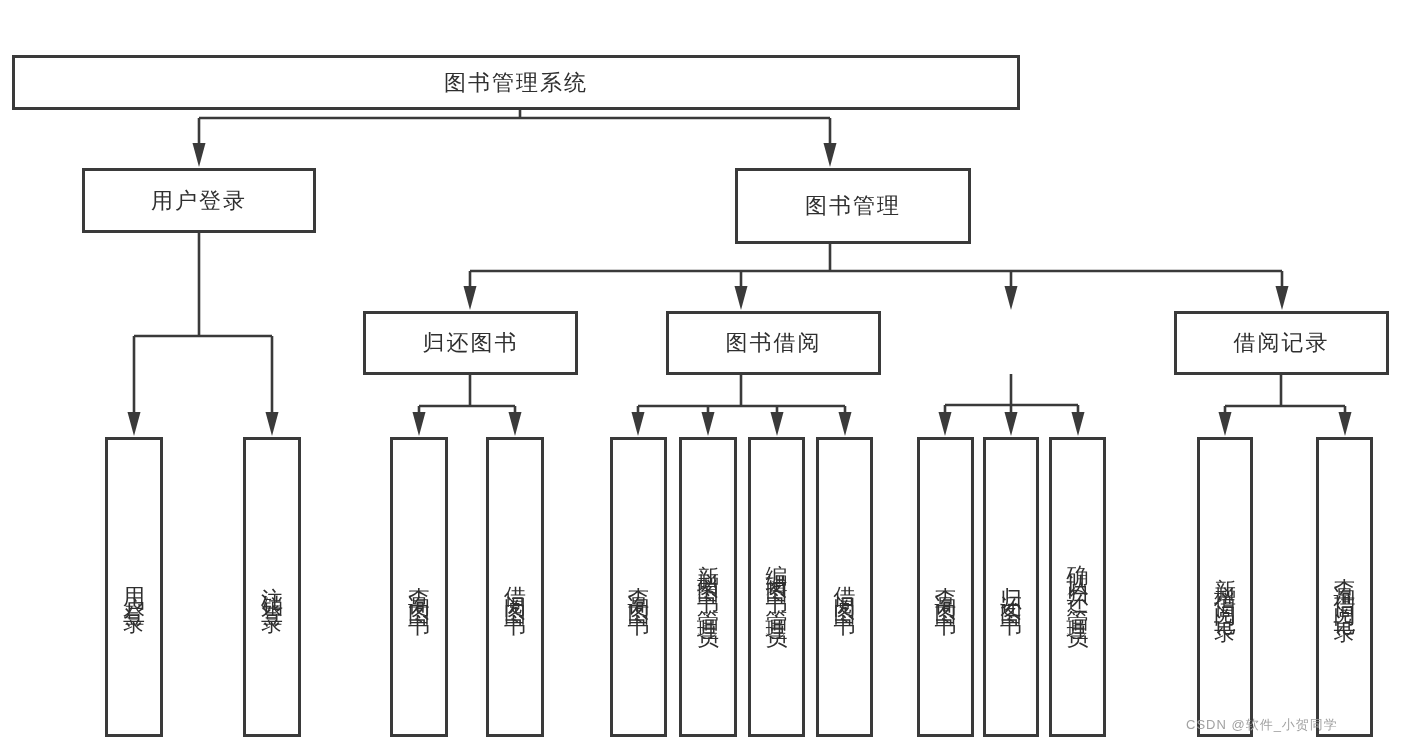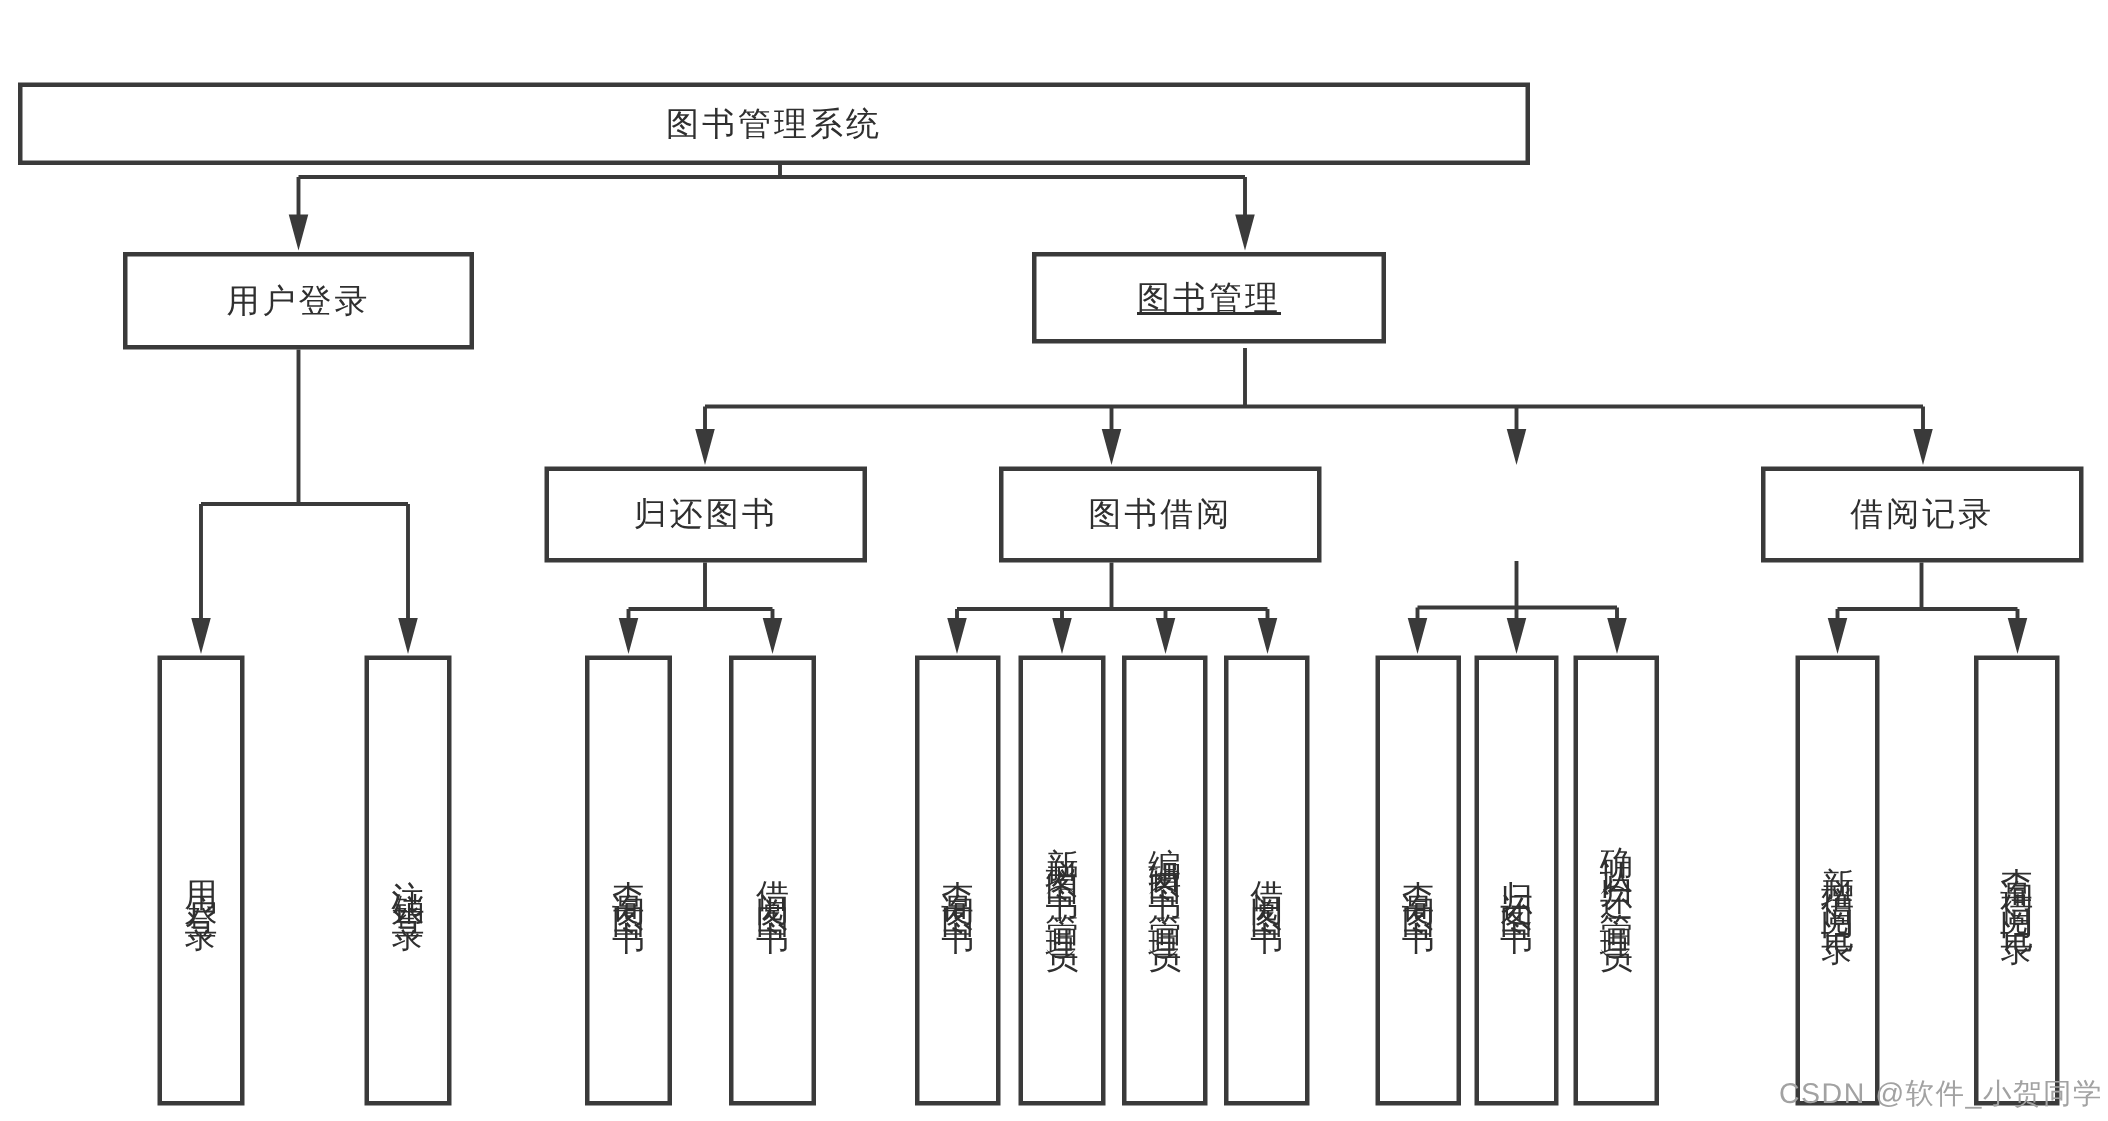--- a/index.html
+++ b/index.html
@@ -25,21 +25,21 @@
     writing-mode:vertical-rl;
     text-orientation:mixed;
     font-size:22px;
     letter-spacing:9px;
     line-height:1;
     color:#2f2f2f;
   }
   
   .root-box      {left:12px;  top:13px;  width:1008px; height:55px;margin-top:42px;}
   .n-user-login  {left:82px;  top:168px; width:234px;  height:65px;}
-  .n-book-mgmt   {left:688px; top:168px; width:236px;  height:61px;text-decoration:underline;}
+  .n-book-mgmt   {left:735px; top:168px; width:236px;  height:76px;}
   .n-new-book    {left:363px; top:311px; width:215px;  height:64px;}
   .n-book-borrow {left:666px; top:311px; width:215px;  height:64px;}
   .n-cur-borrow  {left:904px; top:311px; width:215px;  height:64px;}
   .n-borrow-rec  {left:1174px;top:311px; width:215px;  height:64px;}
   .leaf{top:437px;height:300px;}
   .l-ul-login   {left:105px; width:58px;}
   .l-ul-logout  {left:243px; width:58px;}
   .l-nb-query   {left:390px; width:58px;}
   .l-nb-borrow  {left:486px; width:58px;}
   .l-bb-query   {left:610px; width:57px;}
@@ -47,21 +47,21 @@
   .l-bb-edit    {left:748px; width:57px;}
   .l-bb-borrow  {left:816px; width:57px;}
   .l-cb-query   {left:917px; width:57px;}
   .l-cb-return  {left:983px; width:56px;}
   .l-cb-confirm {left:1049px;width:57px;}
   .l-br-add     {left:1197px;width:56px;}
   .l-br-query   {left:1316px;width:57px;}
   .watermark{
     position:absolute;
     left:1186px;top:716px;
-    font-size:19px;
+    font-size:13px;
     color:#a2a2a2;
     letter-spacing:1px;
     white-space:nowrap;
     z-index:3;
   }
 </style>
 </head>
 <body>
 
 <div class="stage">

